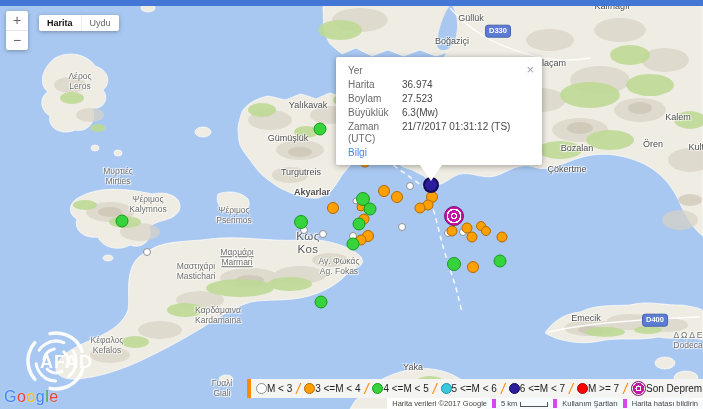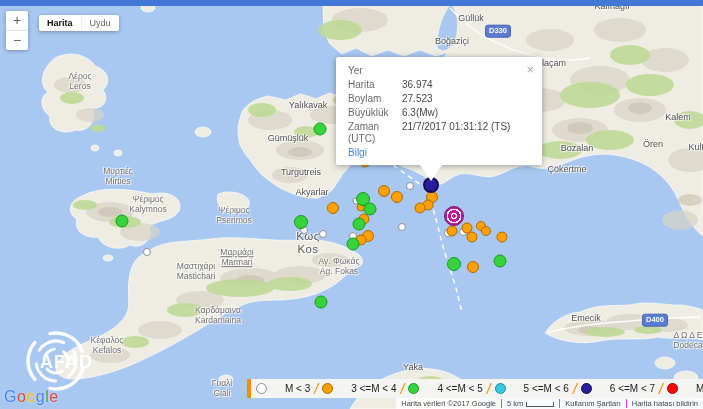--- a/index.html
+++ b/index.html
@@ -47,32 +47,32 @@
   .pvalue{color:#474747;}
   #popup-link{font-size:10px;color:#4285F4;cursor:pointer;}
   #popup-close{position:absolute;top:6px;right:8px;font-size:13px;line-height:13px;color:#9AA0A6;cursor:pointer;}
   #popup-tail{position:absolute;top:100%;left:84px;width:0;height:0;border:11px solid transparent;
               border-top:16px solid #fff;border-bottom:0;}
 
   
   #legend{position:absolute;left:247px;right:0;top:379px;height:19px;background:#F4F4F2;
           border-left:4px solid #FF8A00;display:flex;align-items:center;z-index:7;
           padding-left:5px;box-sizing:border-box;overflow:hidden;}
-  .litem{display:flex;align-items:center;gap:18px;font-size:10px;color:#222;white-space:nowrap;}
+  .litem{display:flex;align-items:center;gap:0;font-size:10px;color:#222;white-space:nowrap;}
   .lcirc{display:inline-block;width:11px;height:11px;border-radius:50%;box-sizing:border-box;}
   .ltarget{display:inline-block;width:15px;height:15px;border-radius:50%;box-sizing:border-box;
            background:radial-gradient(circle,#C715A5 0 1.5px,#fff 1.5px 3px,#C715A5 3px 5.5px,#fff 5.5px 6.5px,#C715A5 6.5px 8px);
            border:1px solid #7D0D6E;}
   .lsep{color:#FF8A00;font-size:14px;margin:0 4px;font-style:italic;}
 
   
   #attrib{position:absolute;right:0;bottom:0;height:11px;display:flex;align-items:center;
           background:rgba(255,255,255,.92);z-index:7;font-size:7.5px;color:#444;}
   .aitem{padding:0 5px;white-space:nowrap;}
-  .aitem+.aitem{border-left:1px solid #d946ef;}
+  .aitem+.aitem{border-left:4px solid #d946ef;}
   .scalebar{display:inline-block;width:26px;height:4px;border:1px solid #555;border-top:none;
             margin-left:3px;vertical-align:middle;}
 
   
   #afad{position:absolute;left:16px;top:324px;z-index:1;opacity:.95;}
   #google{position:absolute;left:4px;bottom:3px;z-index:7;font-size:16px;font-weight:normal;
           letter-spacing:.5px;cursor:pointer;text-shadow:0 0 2px rgba(255,255,255,.6);}
 </style>
 </head>
 <body>
@@ -247,21 +247,21 @@
   </svg>
 
   <div id="labels-layer">
       <div class="lbl" style="left: 471px; top: 18px;">Güllük</div>
       <div class="lbl" style="left: 452px; top: 41px;">Boğaziçi</div>
       <div class="lbl" style="left: 612px; top: 6px;">Kalınağıl</div>
       <div class="lbl" style="left: 551px; top: 63px;">Alaçam</div>
       <div class="lbl" style="left: 308px; top: 105px;">Yalıkavak</div>
       <div class="lbl" style="left: 288px; top: 138px;">Gümüşlük</div>
       <div class="lbl" style="left: 301px; top: 172px;">Turgutreis</div>
-      <div class="lbl" style="left: 312px; top: 192px;">Akyarlar</div>
+      <div class="lbl" style="left: 312px; top: 192px; font-weight: bold;">Akyarlar</div>
       <div class="lbl" style="left: 567px; top: 169px;">Çökertme</div>
       <div class="lbl" style="left: 577px; top: 148px;">Bozalan</div>
       <div class="lbl" style="left: 653px; top: 144px;">Ören</div>
       <div class="lbl" style="left: 678px; top: 117px;">Kalem</div>
       <div class="lbl" style="left: 701px; top: 147px;">Kultak</div>
       <div class="lbl" style="left: 586px; top: 318px;">Emecik</div>
       <div class="lbl" style="left: 413px; top: 367px;">Yaka</div>
       <div class="lbl lbl-g" style="left: 80px; top: 82px;">
         <div>Λέρος</div>
         <div>Leros</div>

